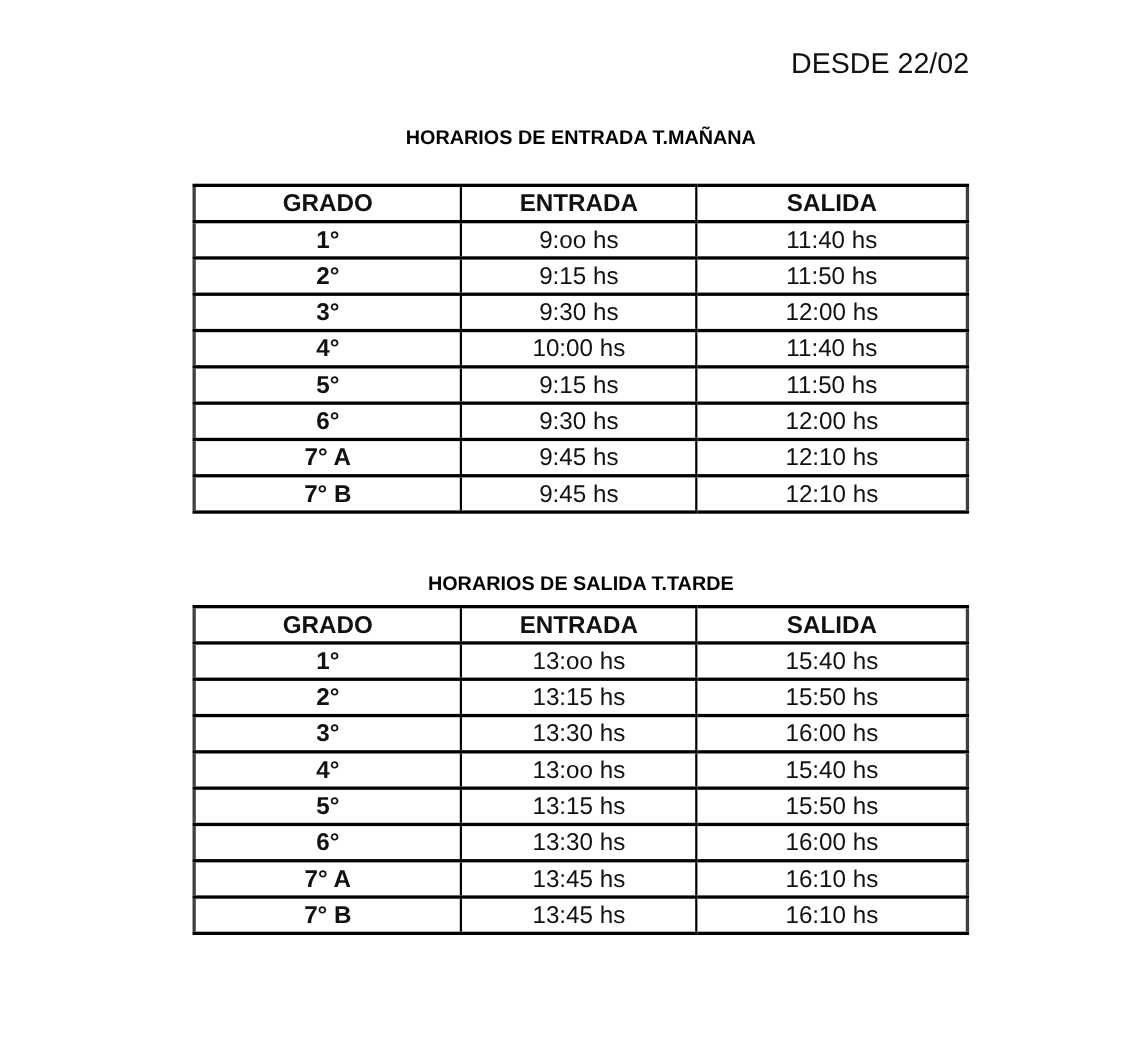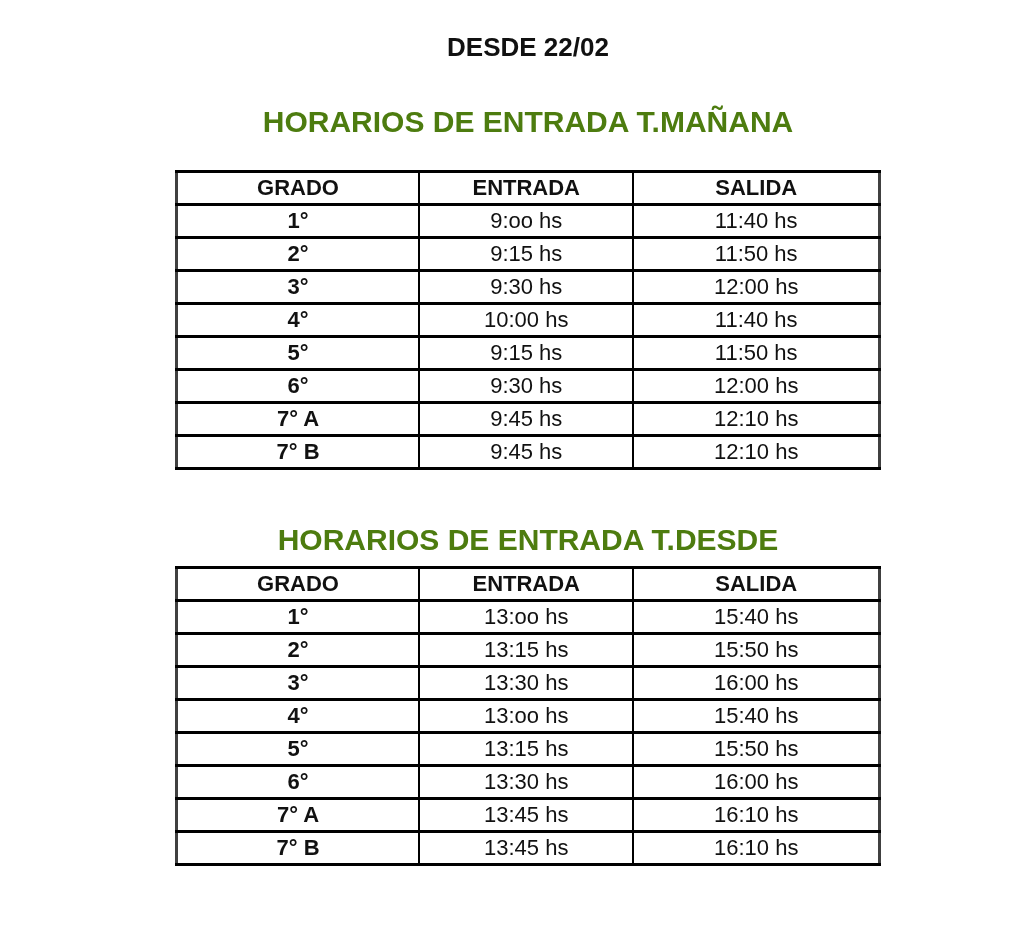--- a/index.html
+++ b/index.html
@@ -12,32 +12,32 @@
     font-family: "Liberation Sans", sans-serif;
     color: #111111;
     overflow: hidden;
   }
   .content {
     width: 706px;
     margin-left: 175px;
   }
   .date-title {
     margin: 0;
-    padding-top: 32px;
-    text-align: center;
+    padding-top: 42px;
+    text-align: right;
     font-size: 26px;
-    font-weight: bold;
+    font-weight: normal;
     color: #111111;
   }
   .table-title {
     margin: 0;
     text-align: center;
-    font-size: 30px;
+    font-size: 18px;
     font-weight: bold;
-    color: #4d7c0f;
+    color: #000000;
   }
   .title-morning { margin: 42px 0 31px 0; }
   .title-afternoon { margin: 53px 0 9px 0; }
   table.schedule {
     width: 100%;
     border-collapse: collapse;
     border: 3px solid #404040;
     table-layout: fixed;
   }
   .schedule th, .schedule td {
@@ -118,21 +118,21 @@
           <td class="time">12:10 hs</td>
         </tr>
         <tr>
           <td class="grade">7° B</td>
           <td class="time">9:45 hs</td>
           <td class="time">12:10 hs</td>
         </tr>
       </tbody>
     </table>
 
-    <p class="table-title title-afternoon">HORARIOS DE ENTRADA T.DESDE</p>
+    <p class="table-title title-afternoon">HORARIOS DE SALIDA T.TARDE</p>
 
     <table class="schedule">
       <colgroup>
         <col class="col-grado">
           <col class="col-entrada">
           <col class="col-salida">
       </colgroup>
       <thead>
         <tr>
           <th>GRADO</th>

